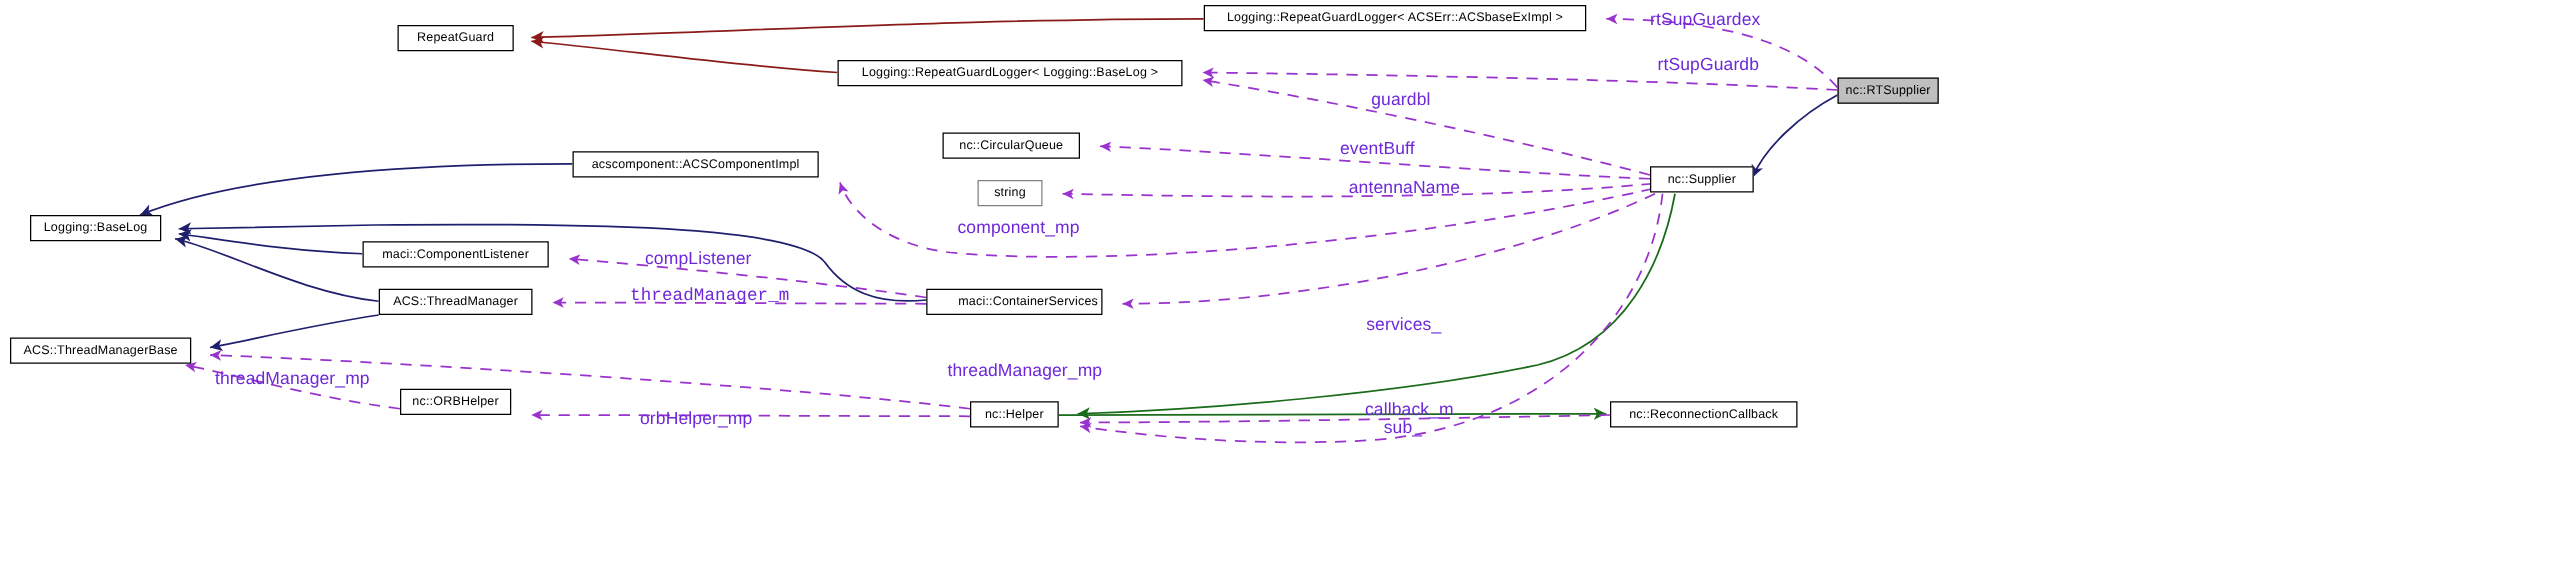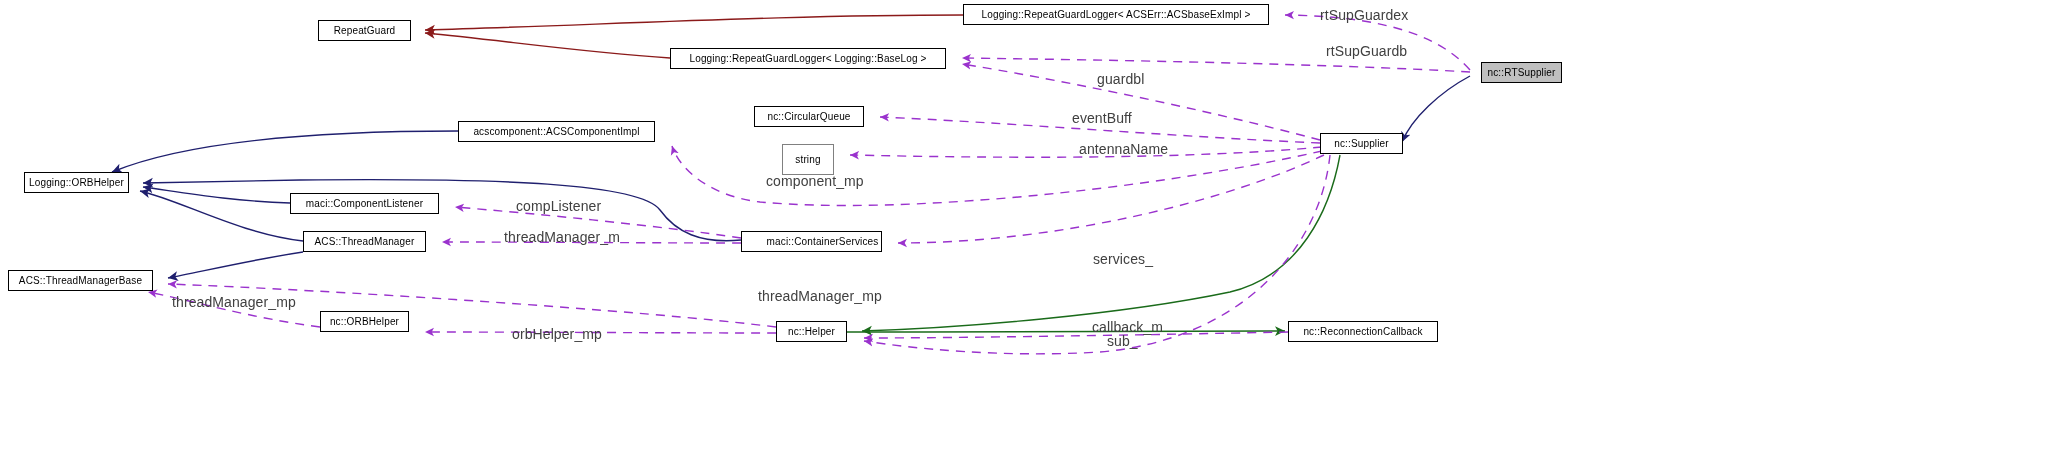--- a/index.html
+++ b/index.html
@@ -18,21 +18,21 @@
     white-space:nowrap;
     line-height:1;
     letter-spacing:0.15px;
     padding:0 6px;
   }
   .node.gray-fill{background:#bfbfbf;border-color:#000000;}
   .node.gray-border{border-color:#808080;}
   .elabel{
     position:absolute;
     font-size:14px;
-    color:#404040;
+    color:#6d28d9;
     white-space:nowrap;
     line-height:1;
     letter-spacing:0.1px;
   }
 </style>
 </head>
 <body>
 
 <div id="canvas">
 
@@ -103,26 +103,26 @@
   </div>
 
   <div class="node" style="left:458px;top:121px;width:197px;height:21px;">
     <span>acscomponent::ACSComponentImpl</span>
   </div>
 
   <div class="node" style="left:754px;top:106px;width:110px;height:21px;">
     <span>nc::CircularQueue</span>
   </div>
 
-  <div class="node gray-border" style="left:782px;top:144px;width:52px;height:31px;">
+  <div class="node gray-border" style="left:782px;top:144px;width:52px;height:21px;">
     <span>string</span>
   </div>
 
   <div class="node" style="left:24px;top:172px;width:105px;height:21px;">
-    <span>Logging::ORBHelper</span>
+    <span>Logging::BaseLog</span>
   </div>
 
   <div class="node" style="left:290px;top:193px;width:149px;height:21px;">
     <span>maci::ComponentListener</span>
   </div>
 
   <div class="node" style="left:303px;top:231px;width:123px;height:21px;">
     <span>ACS::ThreadManager</span>
   </div>
 
@@ -139,36 +139,36 @@
   </div>
 
   <div class="node" style="left:776px;top:321px;width:71px;height:21px;">
     <span>nc::Helper</span>
   </div>
 
   <div class="node" style="left:1320px;top:133px;width:83px;height:21px;">
     <span>nc::Supplier</span>
   </div>
 
-  <div class="node gray-fill" style="left:1470px;top:62px;width:81px;height:21px;margin-left:11px;">
+  <div class="node gray-fill" style="left:1470px;top:62px;width:81px;height:21px;">
     <span>nc::RTSupplier</span>
   </div>
 
   <div class="node" style="left:1288px;top:321px;width:150px;height:21px;text-align:center;">
     <span>nc::ReconnectionCallback</span>
   </div>
 
   <div class="elabel" style="left:1320px;top:8px;">rtSupGuardex</div>
   <div class="elabel" style="left:1326px;top:44px;">rtSupGuardb</div>
   <div class="elabel" style="left:1097px;top:72px;">guardbl</div>
   <div class="elabel" style="left:1072px;top:111px;">eventBuff</div>
   <div class="elabel" style="left:1079px;top:142px;">antennaName</div>
   <div class="elabel" style="left:766px;top:174px;">component_mp</div>
   <div class="elabel" style="left:516px;top:199px;">compListener</div>
-  <div class="elabel" style="left:504px;top:230px;">threadManager_m</div>
+  <div class="elabel" style="left:504px;top:230px;font-family:Liberation Mono, monospace;">threadManager_m</div>
   <div class="elabel" style="left:1093px;top:252px;">services_</div>
   <div class="elabel" style="left:758px;top:289px;">threadManager_mp</div>
   <div class="elabel" style="left:172px;top:295px;">threadManager_mp</div>
   <div class="elabel" style="left:512px;top:311px;margin-top:16px;">orbHelper_mp</div>
   <div class="elabel" style="left:1092px;top:320px;">callback_m</div>
   <div class="elabel" style="left:1107px;top:334px;">sub_</div>
 
 </div>
 
 </body></html>

